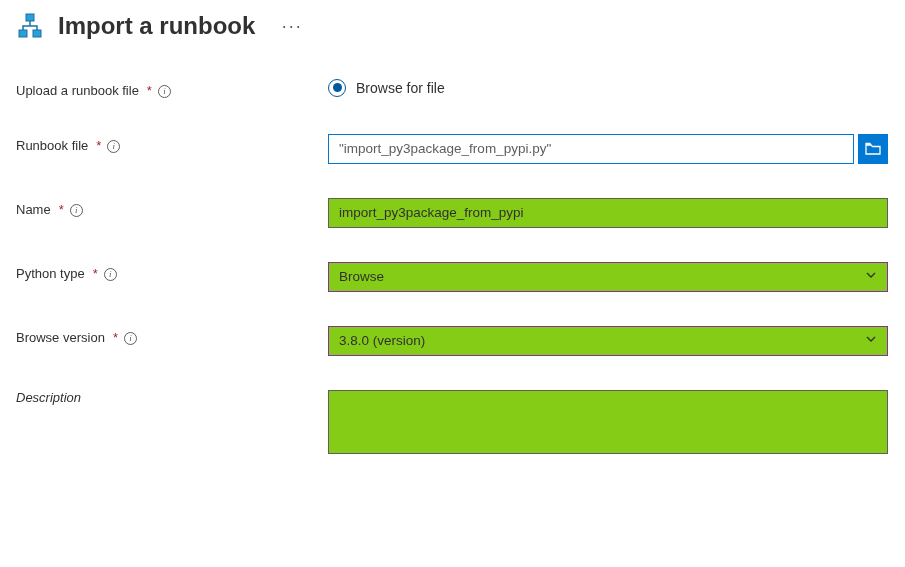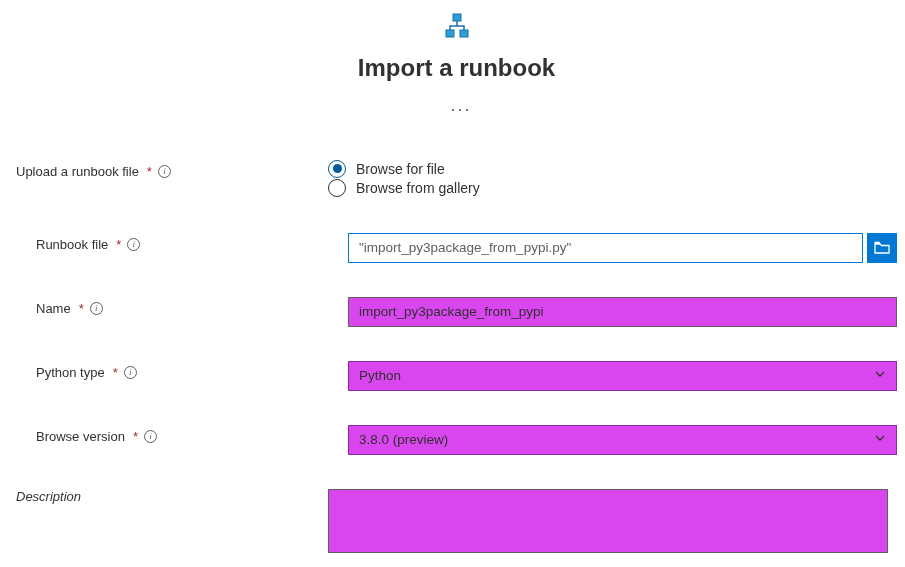--- a/index.html
+++ b/index.html
@@ -12,21 +12,20 @@
     width: 905px;
     height: 567px;
   }
   .page { padding: 12px 8px 8px 16px; }
 
   .header-row {
     display: flex;
     align-items: center;
     gap: 14px;
     margin-bottom: 38px;
-    flex-direction: column;
   }
   .header-icon svg { display: block; }
   .header-title {
     font-size: 24px;
     font-weight: 600;
     color: #323130;
     line-height: 1.2;
   }
   .more-btn {
     font-size: 18px;
@@ -35,26 +34,26 @@
     cursor: pointer;
     padding: 2px 4px;
     margin-left: 8px;
   }
 
   .form-row {
     display: flex;
     align-items: flex-start;
     margin-bottom: 36px;
   }
-  .form-row.tight { margin-bottom: 34px; margin-left: 20px; }
+  .form-row.tight { margin-bottom: 34px; }
   .form-label-cell {
     width: 312px;
     flex-shrink: 0;
     display: flex;
-    align-items: center;
+    align-items: flex-end;
     gap: 6px;
     padding-top: 4px;
     font-size: 13px;
     color: #323130;
   }
   .req { color: #a4262c; font-weight: 400; margin-left: 2px; }
   .info-icon {
     display: inline-flex;
     align-items: center; justify-content: center;
     width: 13px; height: 13px;
@@ -65,21 +64,21 @@
     font-style: italic;
     color: #605e5c;
     cursor: default;
     line-height: 1;
   }
   .form-control-cell {
     flex: 1;
     max-width: 560px;
   }
 
-  .radio-group { display: flex; flex-direction: column; gap: 1px; }
+  .radio-group { display: flex; flex-direction: row; gap: 8px; }
   .radio-item {
     display: flex; align-items: center; gap: 10px;
     cursor: pointer;
     font-size: 14px;
   }
   .radio-outer {
     width: 18px; height: 18px;
     border-radius: 50%;
     display: inline-flex; align-items: center; justify-content: center;
   }
@@ -90,21 +89,21 @@
     background: #005a9e;
   }
 
   .file-row { display: flex; gap: 4px; align-items: stretch; }
   .text-input, .file-display, .select-box, .textarea-box {
     width: 100%;
     border: 1px solid #605e5c;
     font-size: 13.5px;
     padding: 5px 10px;
     font-family: inherit;
-    background: #d946ef;
+    background: #84cc16;
     color: #323130;
     height: 30px;
     outline: none;
   }
   .file-display {
     border: 1px solid #0078d4;
     color: #605e5c;
     background: #fff;
     flex: 1;
     display: flex; align-items: center;
@@ -158,24 +157,20 @@
       <span class="info-icon">i</span>
     </div>
     <div class="form-control-cell">
       <div class="radio-group">
         <div class="radio-item">
           <span class="radio-outer sel">
             <span class="radio-inner"></span>
           </span>
           <span>Browse for file</span>
         </div>
-        <div class="radio-item">
-          <span class="radio-outer unsel"></span>
-          <span>Browse from gallery</span>
-        </div>
       </div>
     </div>
   </div>
 
   <div class="form-row tight">
     <div class="form-label-cell">
       <span>Runbook file</span>
       <span class="req">*</span>
       <span class="info-icon">i</span>
     </div>
@@ -203,39 +198,39 @@
   </div>
 
   <div class="form-row tight">
     <div class="form-label-cell">
       <span>Python type</span>
       <span class="req">*</span>
       <span class="info-icon">i</span>
     </div>
     <div class="form-control-cell">
       <div class="select-box">
-        <span>Python</span>
+        <span>Browse</span>
         <span class="chev">
           <svg width="12" height="12" viewBox="0 0 12 12">
               <path d="M2 4 L6 8 L10 4" fill="none" stroke="#323130" stroke-width="1.3"></path>
             </svg>
         </span>
       </div>
     </div>
   </div>
 
   <div class="form-row tight">
     <div class="form-label-cell">
       <span>Browse version</span>
       <span class="req">*</span>
       <span class="info-icon">i</span>
     </div>
     <div class="form-control-cell">
       <div class="select-box">
-        <span>3.8.0 (preview)</span>
+        <span>3.8.0 (version)</span>
         <span class="chev">
           <svg width="12" height="12" viewBox="0 0 12 12">
               <path d="M2 4 L6 8 L10 4" fill="none" stroke="#323130" stroke-width="1.3"></path>
             </svg>
         </span>
       </div>
     </div>
   </div>
 
   <div class="form-row desc-row">

